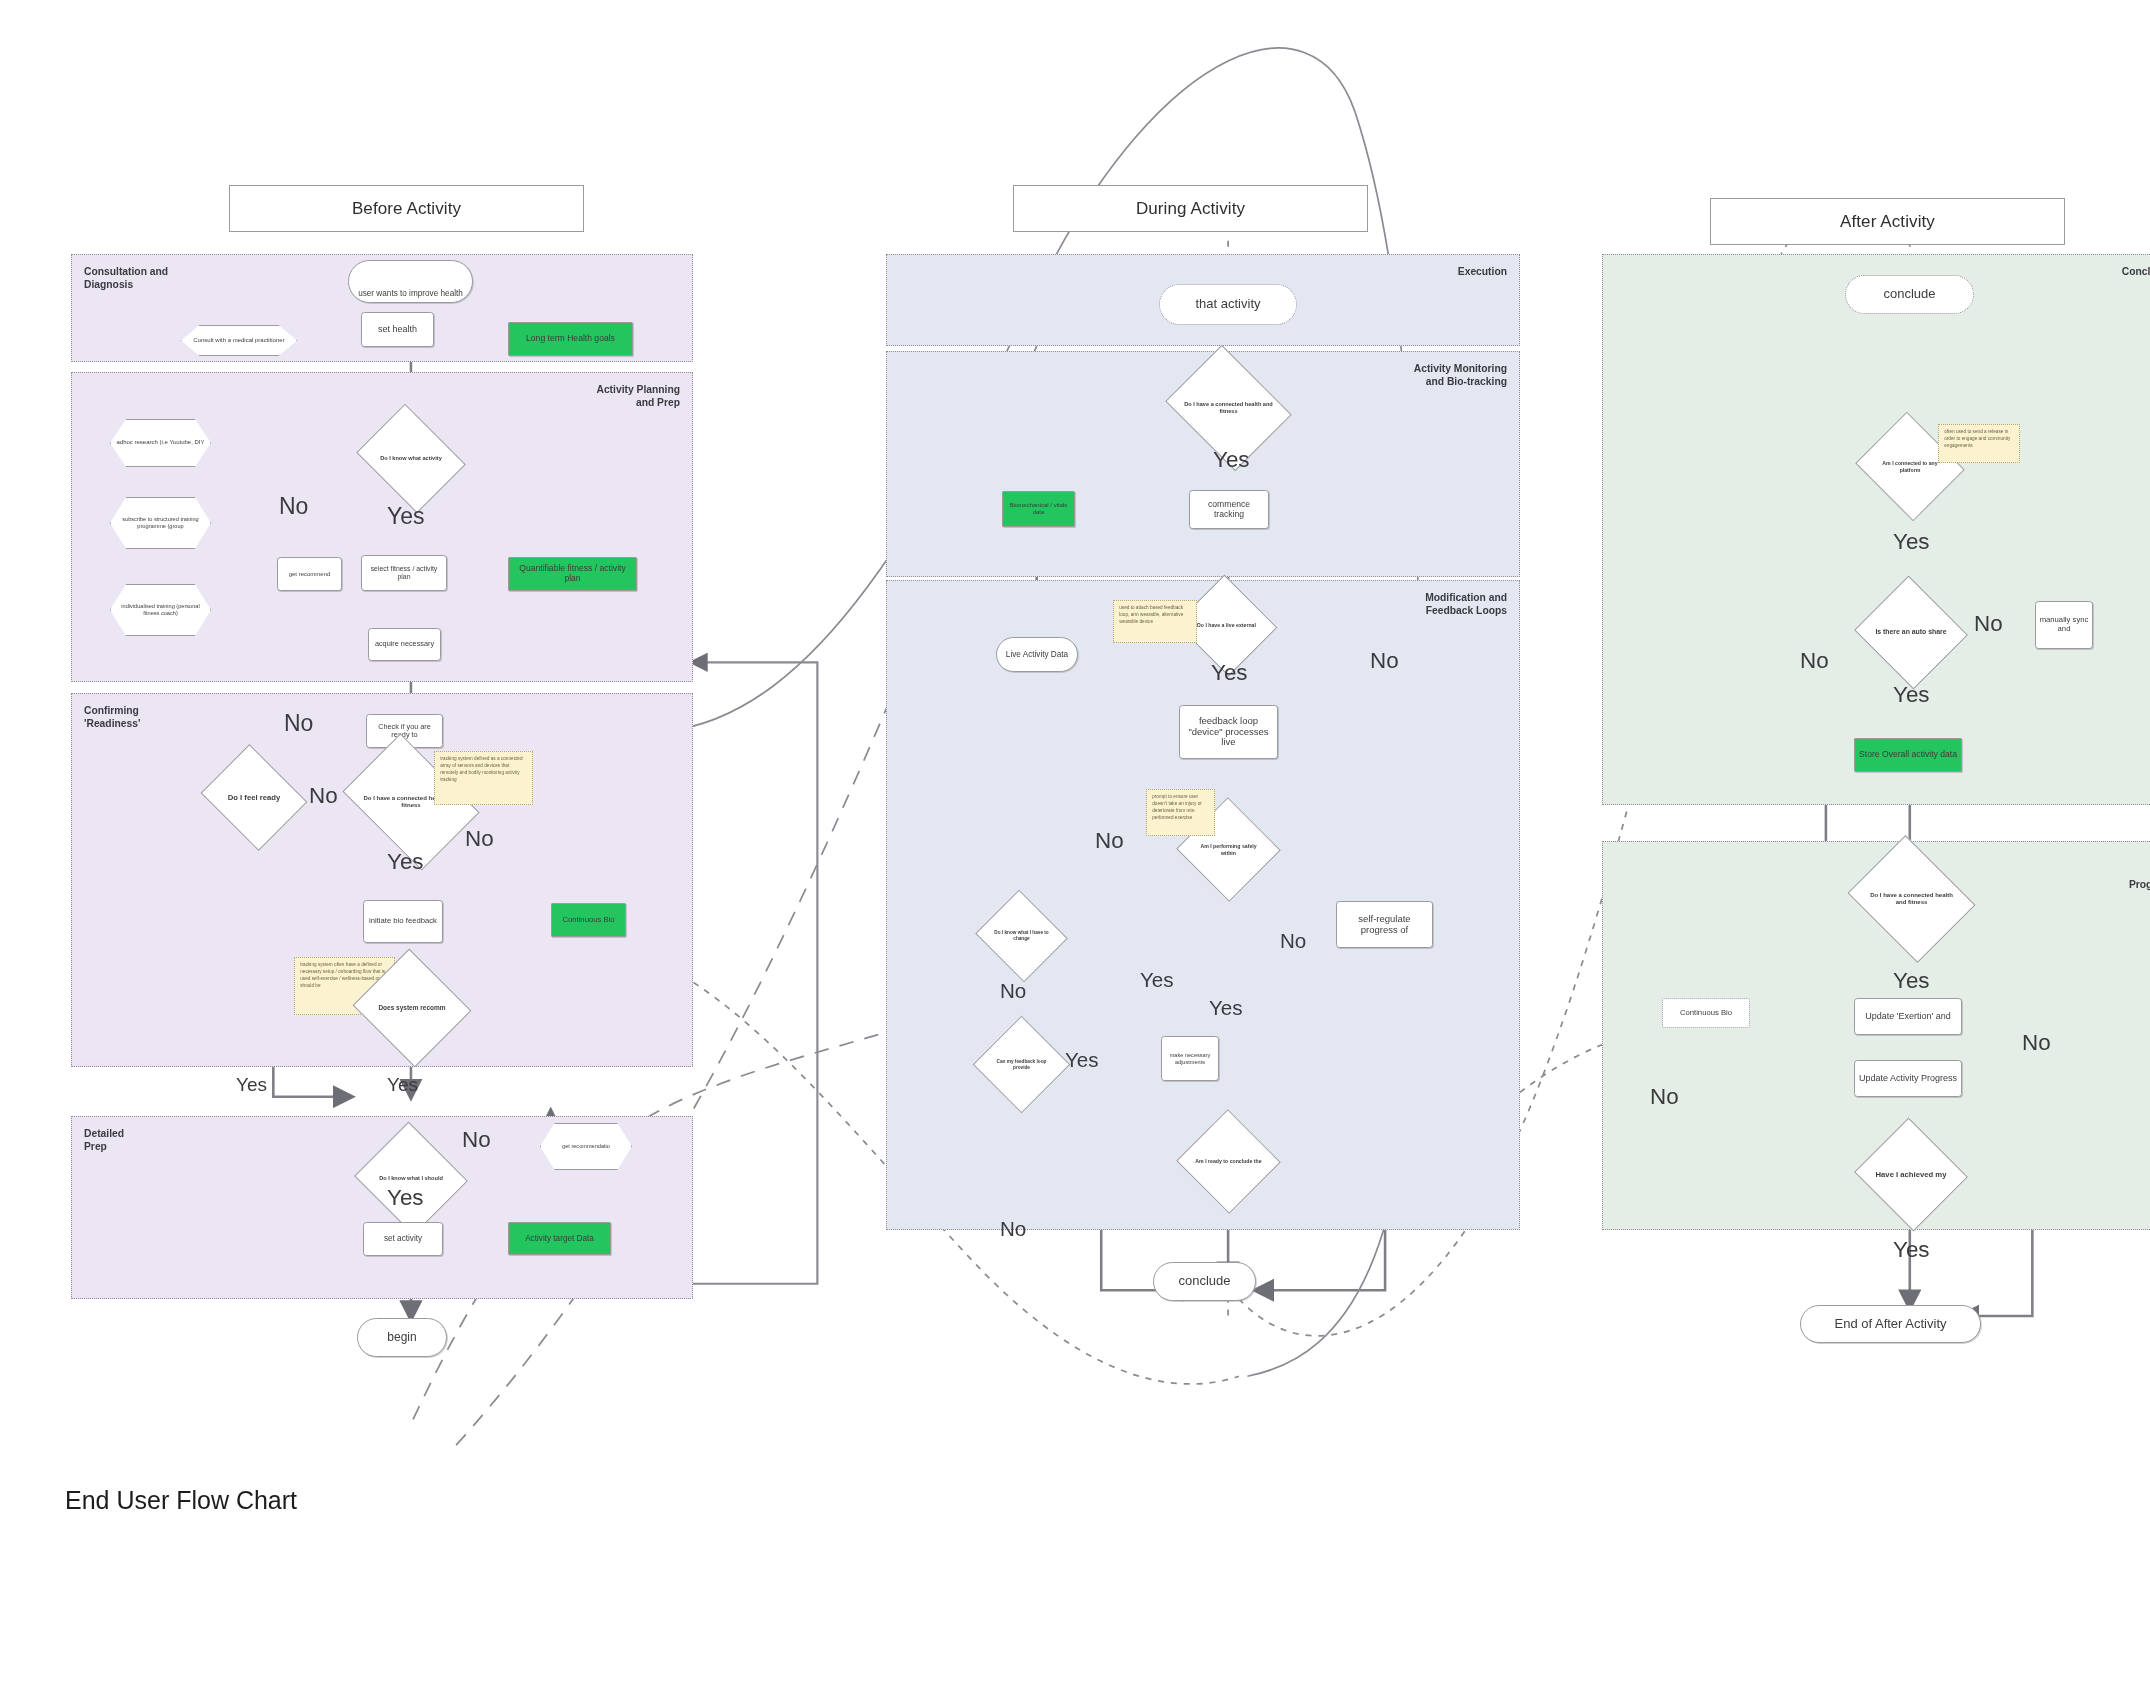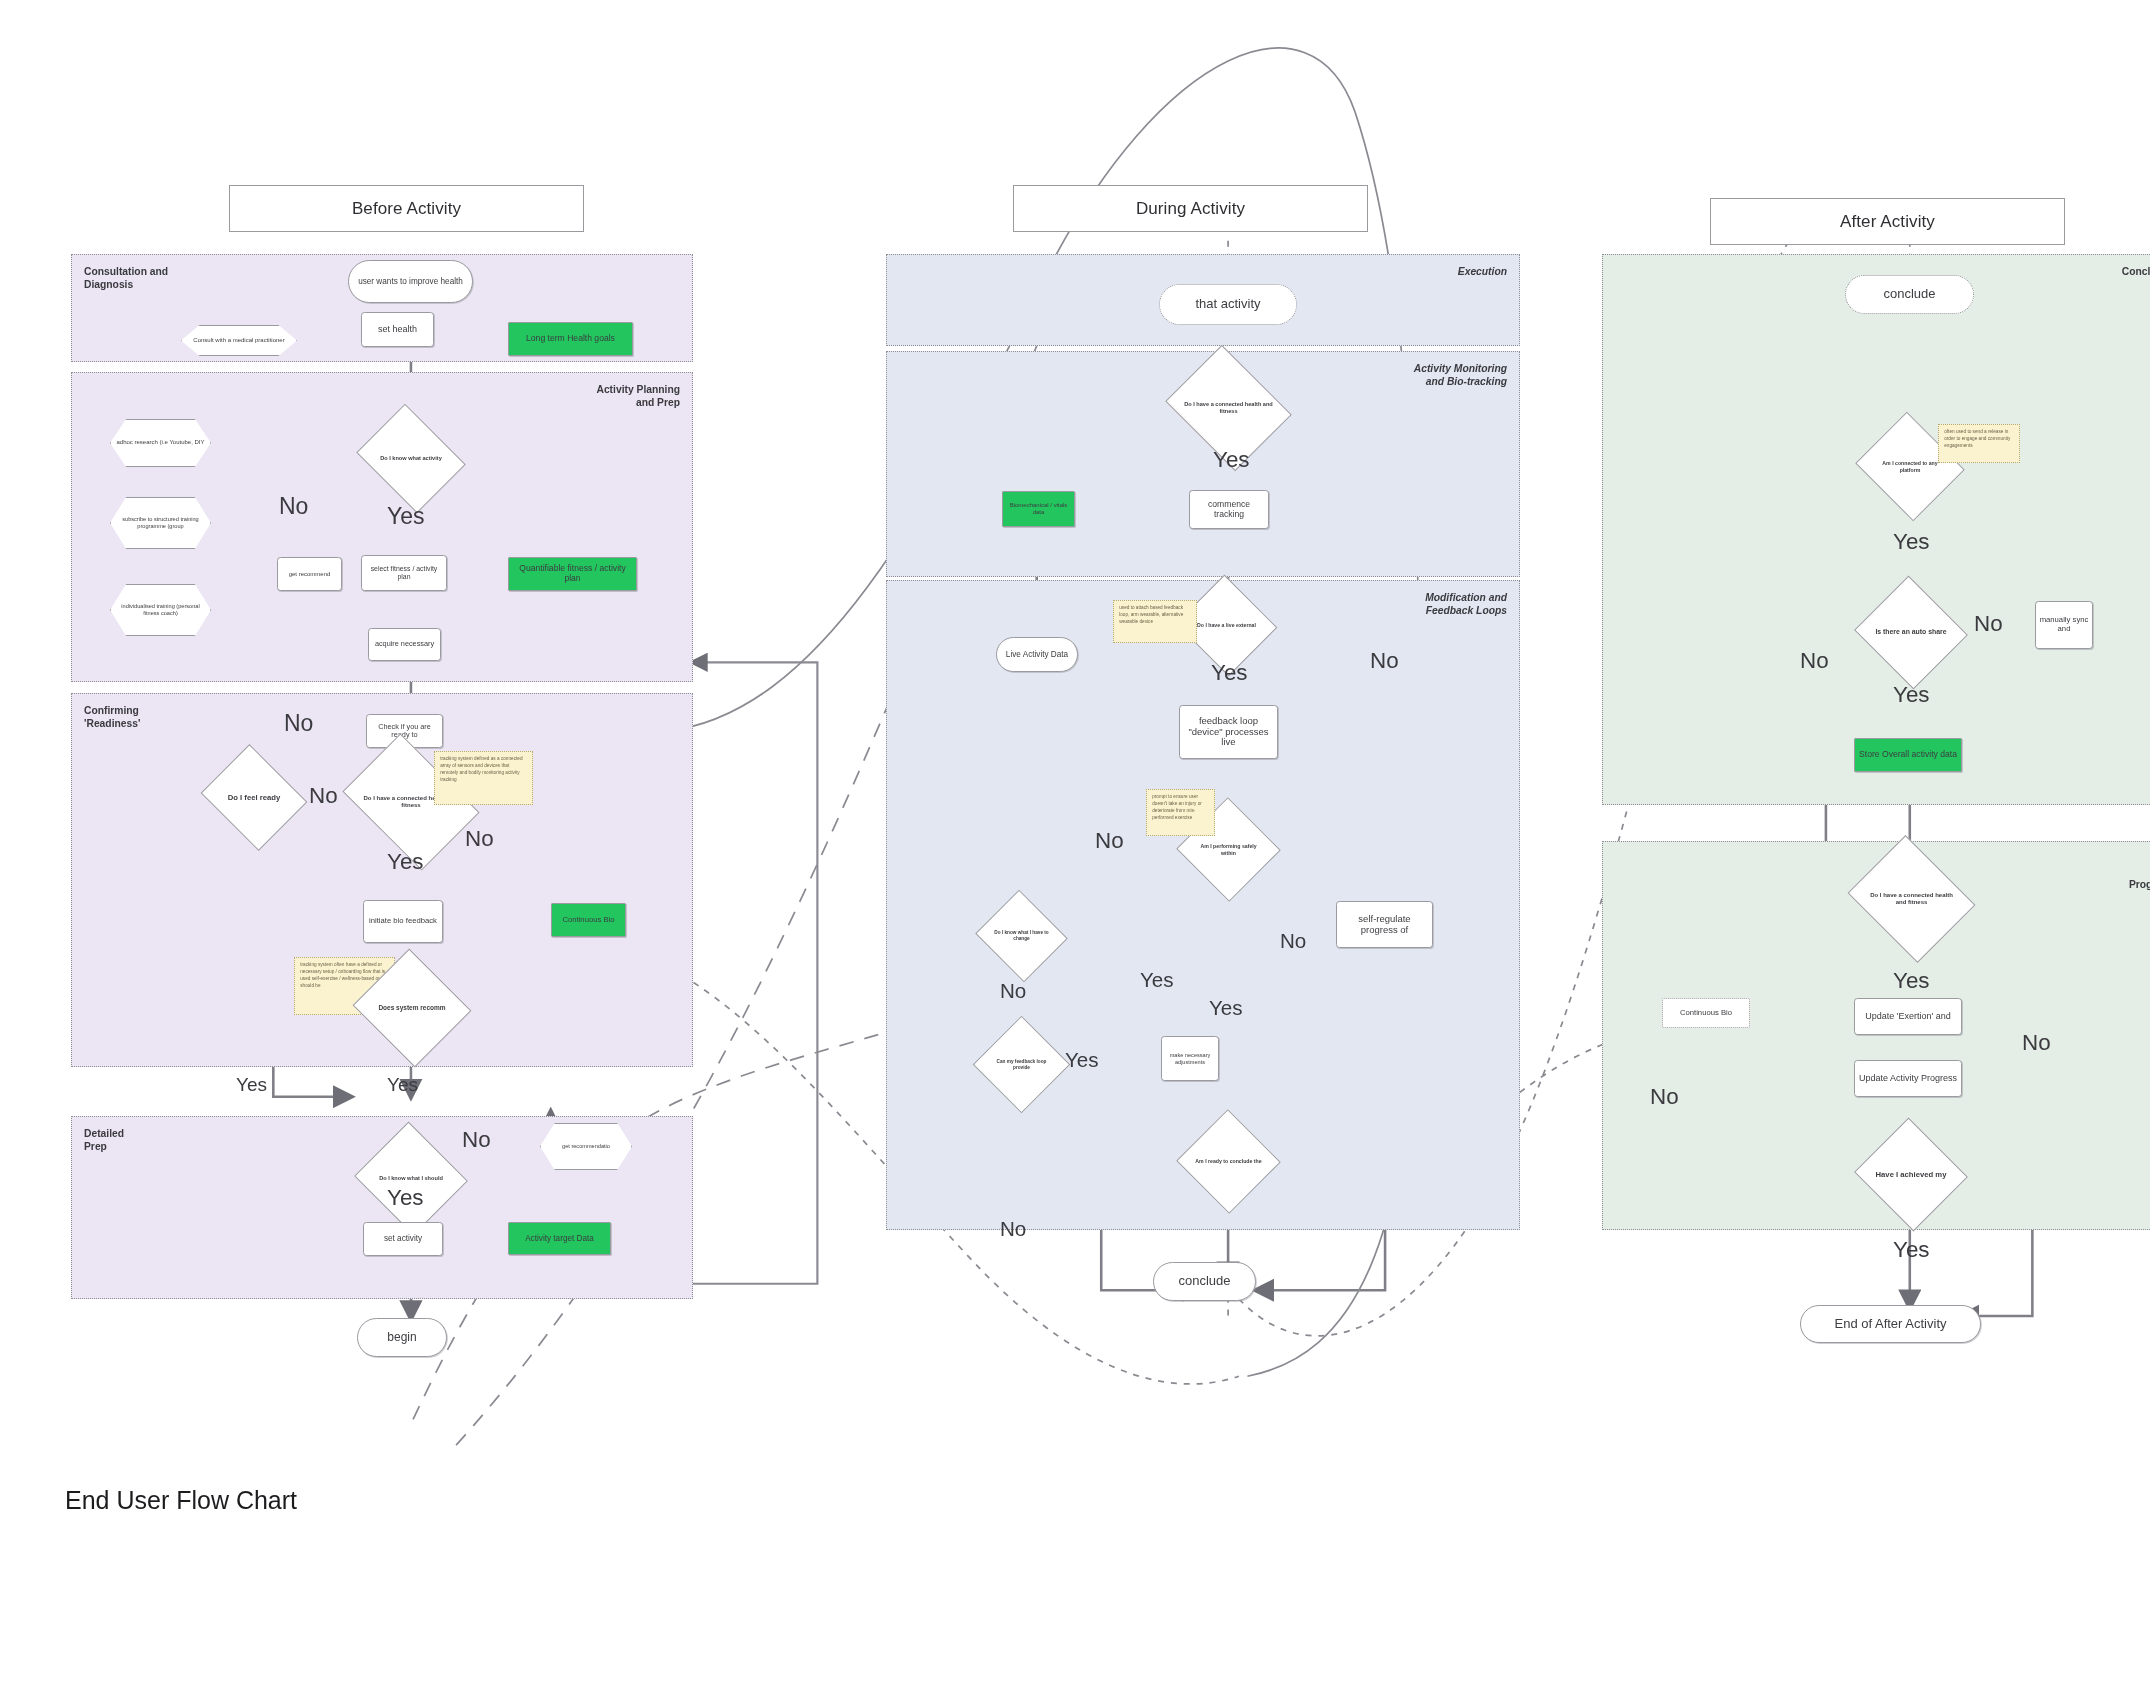--- a/index.html
+++ b/index.html
@@ -8,21 +8,21 @@
   #stage{position:relative;width:2276px;height:1707px;background:#fff;overflow:hidden;}
 
   
   .lane-header{position:absolute;background:#fff;border:1.3px solid #999a9e;
     display:flex;align-items:center;justify-content:center;
     font-size:17px;color:#2f2f33;letter-spacing:0.1px;}
 
   
   .group{position:absolute;border:1.7px dotted #8d8d93;box-sizing:border-box;}
   .group.purple{background:#ece6f4;}
-  .group.blue{background:#e2e7f2;font-style:italic;}
+  .group.blue{background:#e2e7f2;}
   .group.green{background:#e4eee6;}
   .group-title{position:absolute;font-size:10.3px;font-weight:bold;color:#3a3a3f;
     line-height:1.3;white-space:pre-line;}
   .gt-left{left:12px;top:9.5px;}
   .gt-right{right:12px;top:9.5px;text-align:right;}
 
   
   .node{position:absolute;box-sizing:border-box;display:flex;
     align-items:center;justify-content:center;text-align:center;
     color:#3d3d42;line-height:1.15;overflow:visible;}
@@ -232,21 +232,21 @@
     <div class="group-title gt-right">Conclusion Archival
 and Sharing</div>
   </div>
 
   <div class="group green" style="left:1602px;top:841px;width:632px;height:389px;">
     <div class="group-title gt-right">Conclusion
 Continuous
 Progress Updating</div>
   </div>
 
-  <div class="node term" style="left:348px;top:260px;width:125px;height:43px;font-size:8.2px;padding:16px 6px;align-items:flex-end;">
+  <div class="node term" style="left:348px;top:260px;width:125px;height:43px;font-size:8.2px;padding:4px 6px;align-items:flex-end;">
     <span>user wants to improve health</span>
   </div>
 
   <div class="hexwrap" style="left:181px;top:325px;width:116px;height:31px;">
     <div class="hshape"></div>
     <div class="hlabel" style="font-size:6px;">Consult with a medical practitioner</div>
   </div>
 
   <div class="node proc" style="left:361px;top:312px;width:73px;height:35px;font-size:9px;">
     <span>set health</span>

